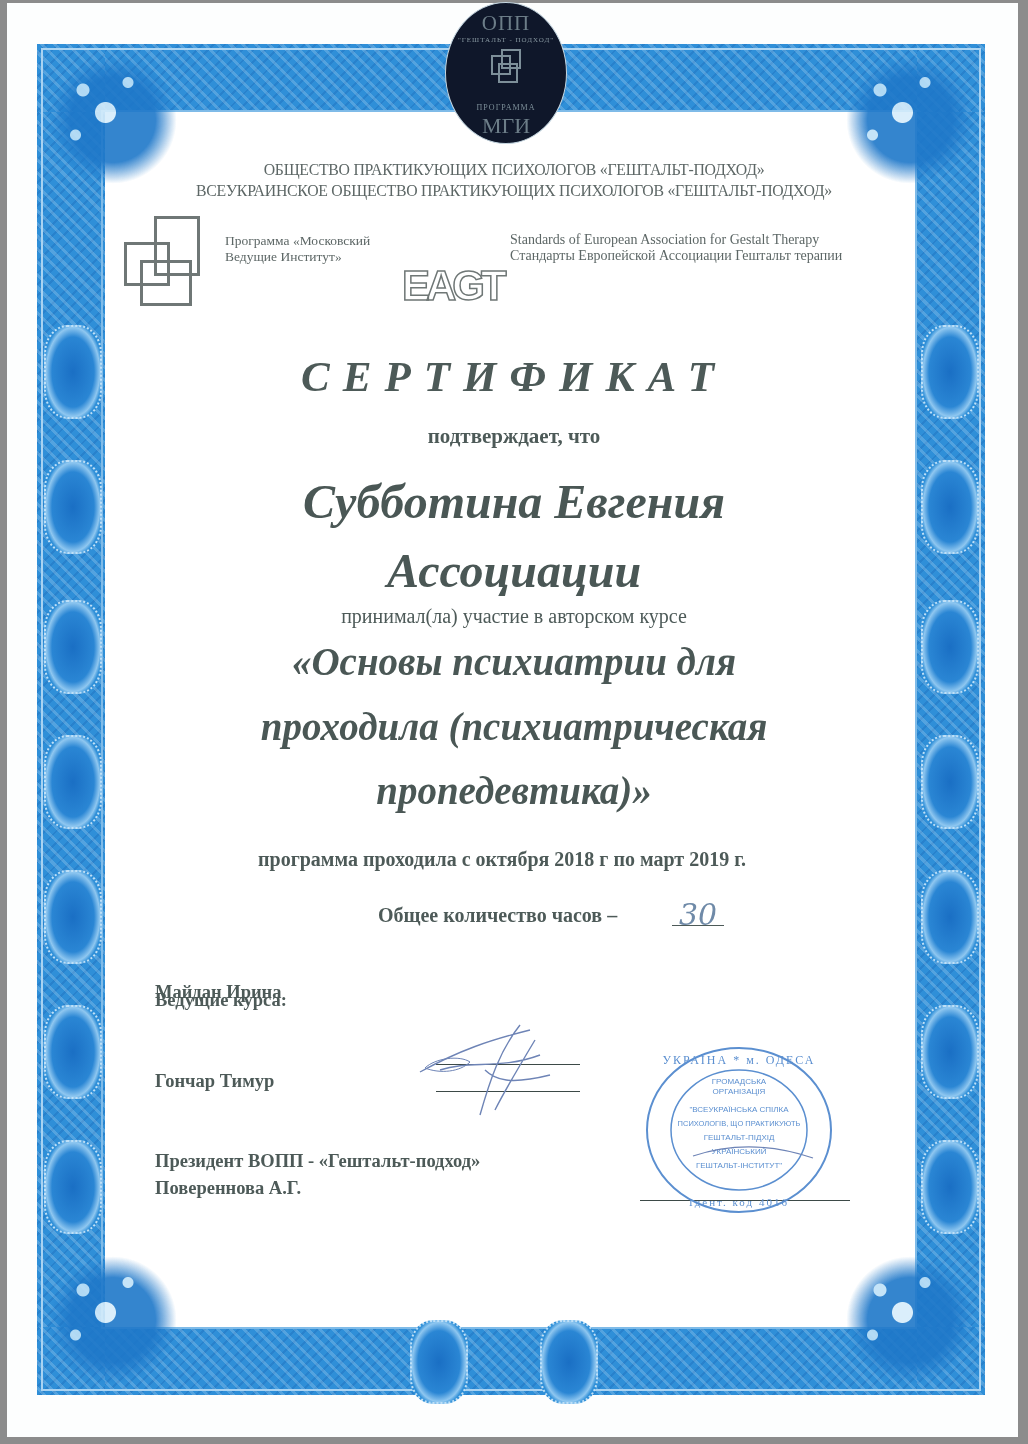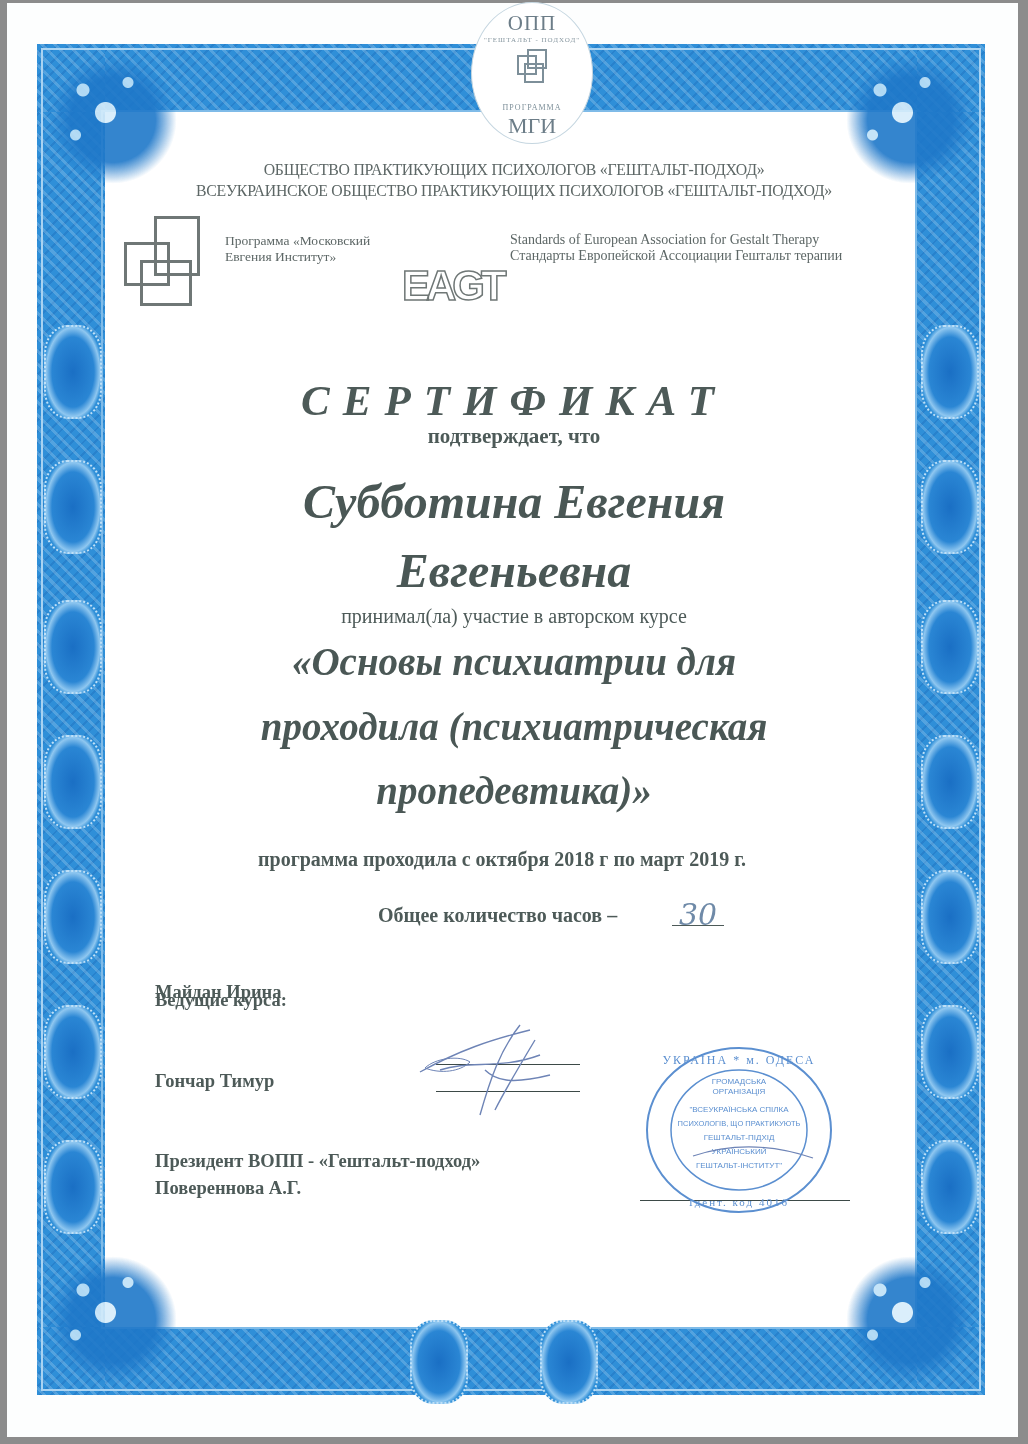--- a/index.html
+++ b/index.html
@@ -51,23 +51,23 @@
       radial-gradient(circle at 30% 30%, #bfe2f8 0 6px, transparent 7px),
       radial-gradient(circle at 60% 25%, #bfe2f8 0 5px, transparent 6px),
       radial-gradient(circle at 25% 60%, #bfe2f8 0 5px, transparent 6px),
       radial-gradient(circle at 45% 45%, #d6edfb 0 10px, transparent 11px),
       radial-gradient(circle at 50% 50%, #1f78c9 0 40%, transparent 60%);
     opacity:0.9;
     pointer-events:none;
   }
   
   .seal {
-    position:absolute; left:471px; top:2px; width:120px; height:140px;
+    position:absolute; left:445px; top:2px; width:120px; height:140px;
     border-radius:50%;
-    background:#ffffff;
+    background:#0f172a;
     border:1px solid #c5d6e0;
     text-align:center; color:#7d8f99;
   }
   .seal .opp { position:absolute; top:8px; left:0; right:0; font-size:21px; letter-spacing:1px; color:#6c7d88; }
   .seal .gp { position:absolute; top:33px; left:0; right:0; font-size:7px; letter-spacing:1px; color:#8797a0; }
   .seal .prog { position:absolute; top:100px; left:0; right:0; font-size:8px; letter-spacing:1px; color:#7d8f99; }
   .seal .mgi { position:absolute; top:110px; left:0; right:0; font-size:22px; color:#6c7d88; }
   .seal .sq { position:absolute; border:2px solid #7d8f99; width:16px; height:16px; }
 
   .txt { position:absolute; left:0; width:1028px; text-align:center; color:#4e5a58; }
@@ -79,21 +79,21 @@
   .logo-squares div { position:absolute; border:3px solid #6f7776; box-sizing:border-box; }
 
   .prog-label { position:absolute; left:225px; top:233px; font-size:13.5px; color:#5d6766; line-height:16px; }
   .eagt {
     position:absolute; left:402px; top:219px; width:104px; height:46px;
     font-family:"Liberation Sans", sans-serif; font-weight:bold; font-size:42px; line-height:46px;
     color:#ffffff; -webkit-text-stroke:1.5px #6f7776; letter-spacing:-4px;margin-top:44px;
   }
   .eagt-text { position:absolute; left:510px; top:232px; font-size:14px; color:#5d6766; line-height:16px; }
 
-  .cert-title { top:352px; font-size:43px; font-weight:bold; font-style:italic; letter-spacing:13px; color:#4d5a58;margin-top:24px; }
+  .cert-title { top:352px; font-size:43px; font-weight:bold; font-style:italic; letter-spacing:13px; color:#4d5a58; }
   .confirms { top:424px; font-size:21px; font-weight:bold; color:#4d5a58; }
   .name1 { top:474px; font-size:48px; font-weight:bold; font-style:italic; color:#4a5755; }
   .name2 { top:543px; font-size:48px; font-weight:bold; font-style:italic; color:#4a5755; }
   .participated { top:605px; font-size:20px; color:#4d5a58; }
   .course1, .course2, .course3 { font-size:39px; font-weight:bold; font-style:italic; color:#4a5755; }
   .course1 { top:639px; }
   .course2 { top:704px; }
   .course3 { top:768px; }
   .period { top:848px; font-size:20px; font-weight:bold; color:#4d5a58; left:258px; width:600px; text-align:left; }
   .hours { position:absolute; top:904px; left:378px; font-size:20px; font-weight:bold; color:#4d5a58; }
@@ -159,32 +159,32 @@
 <div class="txt hdr hdr1">ОБЩЕСТВО ПРАКТИКУЮЩИХ ПСИХОЛОГОВ «ГЕШТАЛЬТ-ПОДХОД»</div>
 <div class="txt hdr hdr2">ВСЕУКРАИНСКОЕ ОБЩЕСТВО ПРАКТИКУЮЩИХ ПСИХОЛОГОВ «ГЕШТАЛЬТ-ПОДХОД»</div>
 
 <div class="logo-squares">
   <div style="left:30px;top:0;width:46px;height:60px;"></div>
   <div style="left:0;top:26px;width:46px;height:44px;"></div>
   <div style="left:16px;top:44px;width:52px;height:46px;"></div>
 </div>
 <div class="prog-label">
   <div>Программа «Московский</div>
-  <div>Евгения Институт»</div>
+  <div>Ведущие Институт»</div>
 </div>
 <div class="eagt">EAGT</div>
 <div class="eagt-text">
   <div>Standards of  European Association for Gestalt Therapy</div>
   <div>Стандарты Европейской Ассоциации Гештальт терапии</div>
 </div>
 
 <div class="txt cert-title">СЕРТИФИКАТ</div>
 <div class="txt confirms">подтверждает, что</div>
 <div class="txt name1">Субботина Евгения</div>
-<div class="txt name2">Евгеньевна</div>
+<div class="txt name2">Ассоциации</div>
 <div class="txt participated">принимал(ла) участие в авторском курсе</div>
 <div class="txt course1">«Основы психиатрии для</div>
 <div class="txt course2">проходила (психиатрическая</div>
 <div class="txt course3">пропедевтика)»</div>
 <div class="txt period">программа проходила с октября 2018 г по март 2019 г.</div>
 <div class="hours">Общее количество часов –</div>
 <div class="hours-value">30</div>
 
 <div class="lbl leaders-lbl">Ведущие курса:</div>
 <div class="lbl leader1">Майдан Ирина</div>

